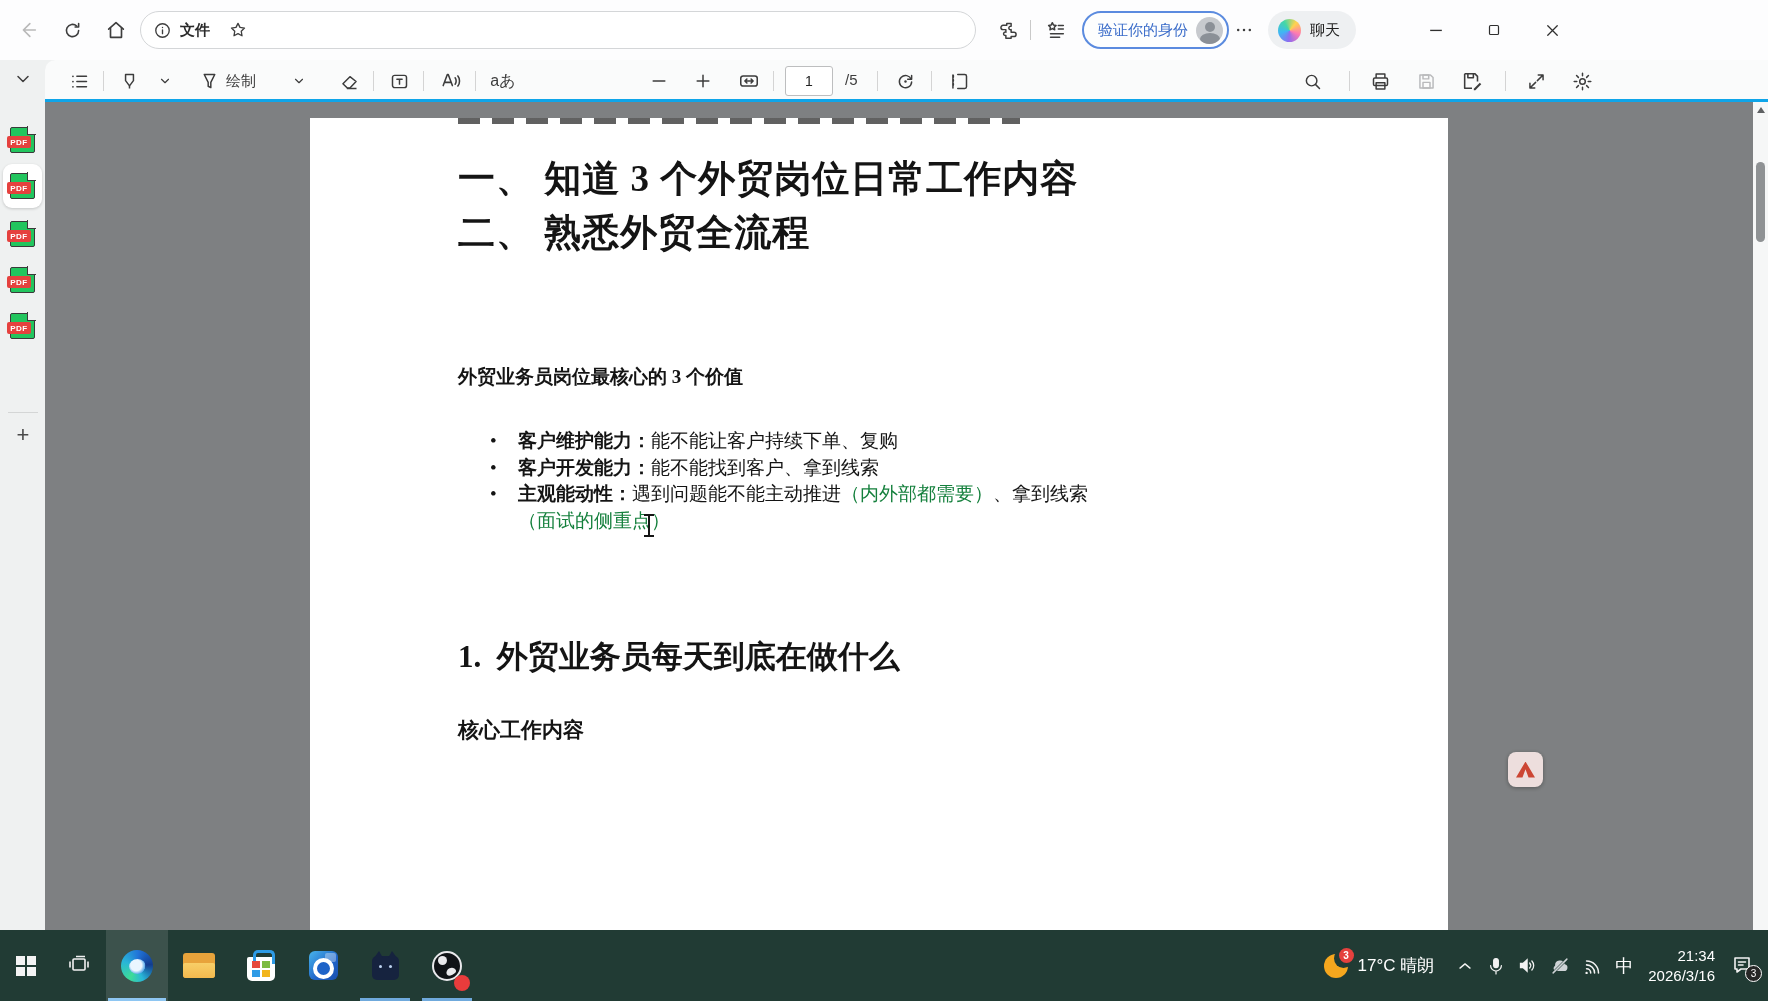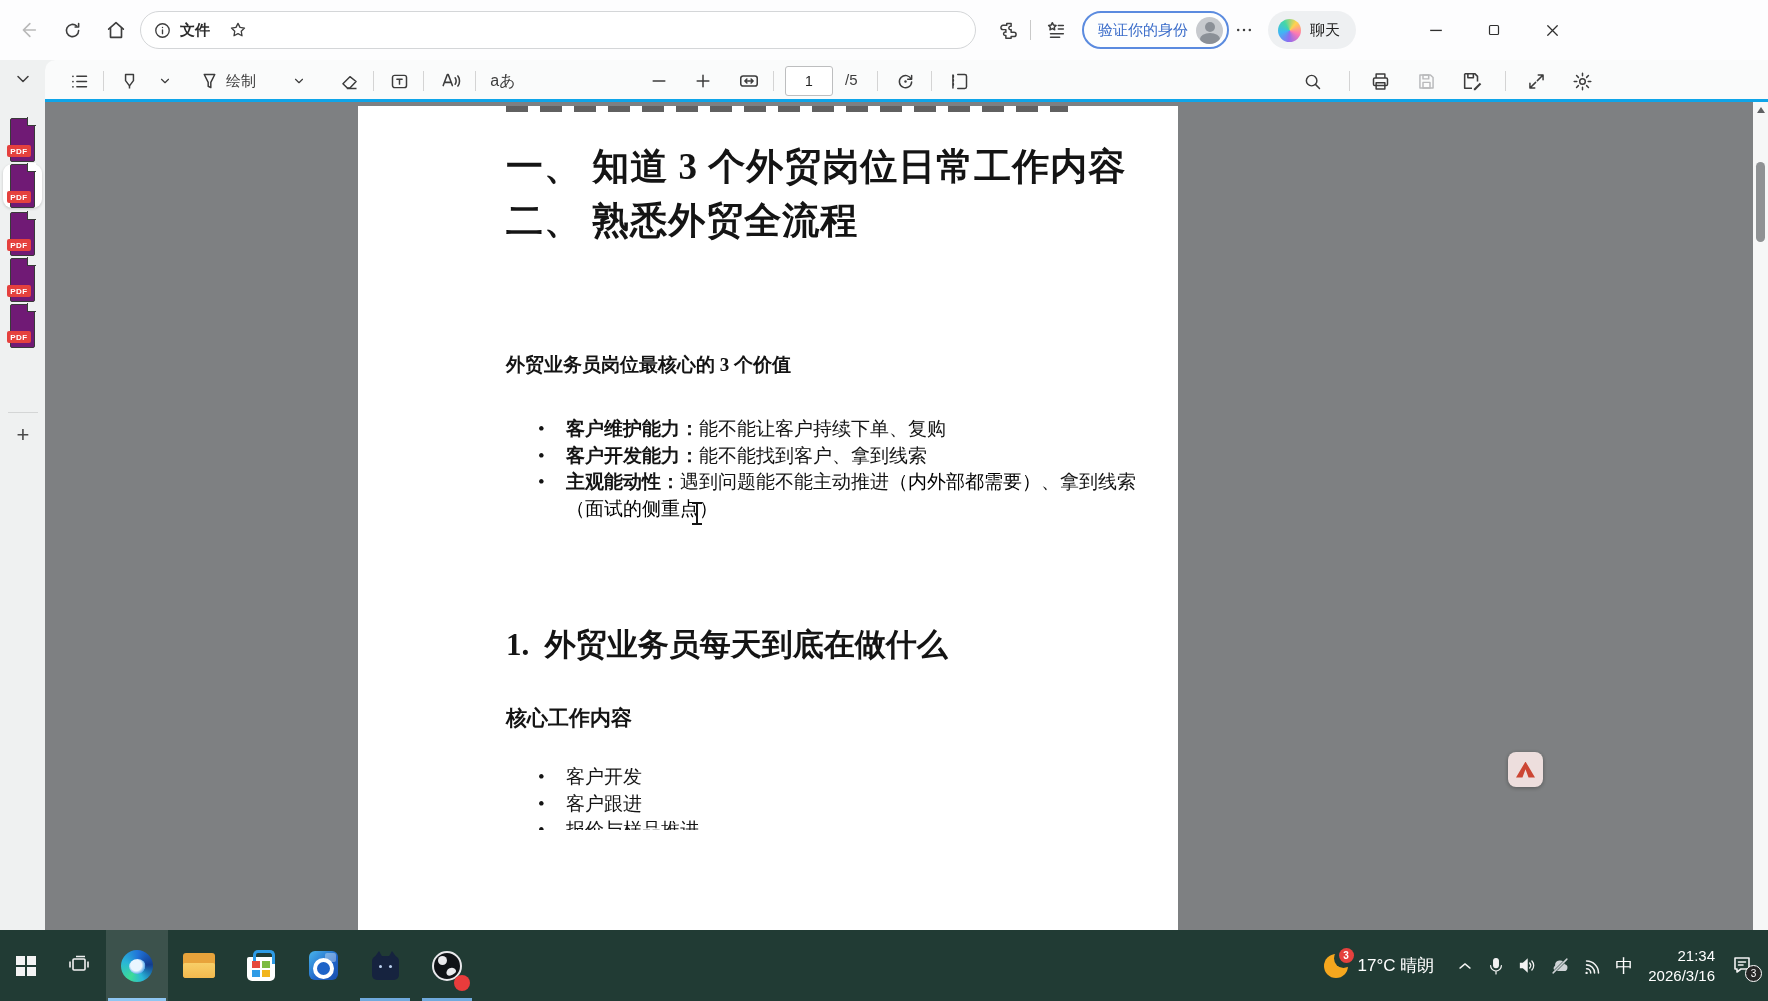--- a/index.html
+++ b/index.html
@@ -23,21 +23,21 @@
   .pill-chat { position:absolute; left:1268px; top:11px; height:38px; border-radius:19px; background:#eef0f2; display:flex; align-items:center; gap:9px; padding:0 16px 0 10px; }
   .copilot-ic { width:23px; height:23px; border-radius:50%; background:conic-gradient(from 40deg,#ffd34e,#ff7ab2,#8e6cf0,#3fb6f5,#43d7a7,#ffd34e); }
   .pill-chat-label { font-size:15px; color:#1f1f1f; }
   .tb-sep { position:absolute; top:20px; width:1px; height:20px; background:#c9c9c9; }
 
   
   .workspace { position:absolute; left:0; top:60px; width:1768px; height:870px; background:#eff1f1; }
   .collapse-btn { position:absolute; left:10px; top:8px; width:26px; height:26px; display:flex; align-items:center; justify-content:center; color:#3e3e3e; }
   .vtab { position:absolute; left:3px; width:39px; height:44px; border-radius:9px; display:flex; align-items:center; justify-content:center; }
   .vtab.active { background:#fff; box-shadow:0 1px 3px rgba(0,0,0,.18); }
-  .pdfdoc { width:25px; height:44px; background:#701a75; border:1.6px solid #3a3a3a; border-radius:2px; position:relative; }
+  .pdfdoc { width:25px; height:26px; background:#22c55e; border:1.6px solid #3a3a3a; border-radius:2px; position:relative; }
   .pdfdoc::before { content:""; position:absolute; right:-1.6px; top:-1.6px; width:8px; height:8px; background:#eff1f1; border-left:1.6px solid #3a3a3a; border-bottom:1.6px solid #3a3a3a; }
   .vtab.active .pdfdoc::before { background:#fff; }
   .pdf-badge { position:absolute; left:-4px; bottom:4px; width:24px; height:12px; background:#e5413e; border-radius:2px; color:#fff; font-size:8px; font-weight:700; display:flex; align-items:center; justify-content:center; letter-spacing:.5px; }
   .vtab-divider { position:absolute; left:8px; top:352px; width:30px; height:1px; background:#d4d6d6; }
   .newtab-btn { position:absolute; left:8px; top:360px; width:30px; height:30px; display:flex; align-items:center; justify-content:center; color:#4a4a4a; font-size:22px; font-weight:300; }
 
   .card { position:absolute; left:45px; top:0; width:1723px; height:870px; background:#fafbfb; border-top-left-radius:10px; box-shadow:0 0 0 1px #e4e6e6 inset; overflow:hidden; }
 
   
   .pdftoolbar { position:absolute; left:0; top:0; width:100%; height:42px; background:#fafbfb; border-bottom:3px solid #0ea5e9; color:#3c3c3c; }
@@ -45,33 +45,33 @@
   .ptb-item svg { display:block; }
   .ptb-item.disabled { color:#b9babc; }
   .vsep { position:absolute; top:11px; width:1px; height:20px; background:#d4d4d4; }
   .draw-label { font-size:15px; margin:0 2px 0 6px; }
   .translate-label { font-size:16px; }
   .page-input { position:absolute; top:6px; width:48px; height:30px; background:#fff; border:1px solid #bdbebf; border-radius:3px; font-size:14px; color:#222; display:flex; align-items:center; justify-content:center; }
   .page-total { position:absolute; top:11px; font-size:15px; color:#3c3c3c; }
 
   
   .content { position:absolute; left:0; right:0; top:42px; bottom:0; background:#7e8082; }
-  .pdfpage { position:absolute; left:265px; top:4px; width:820px; bottom:0; background:#fff; color:#141414; font-family:"Liberation Serif","DejaVu Serif",serif;margin-left:48px; }
+  .pdfpage { position:absolute; left:265px; top:16px; width:1138px; bottom:0; background:#fff; color:#141414; font-family:"Liberation Serif","DejaVu Serif",serif; }
   .clip-sliver { position:absolute; left:148px; top:0; width:562px; height:6px;
     background:repeating-linear-gradient(90deg,#2c2c2c 0 22px,transparent 22px 34px); opacity:.75; }
   .doc-h1 { position:absolute; left:148px; top:36px; font-size:37px; font-weight:700; letter-spacing:1px; white-space:pre-wrap; }
   .doc-h2 { position:absolute; left:148px; top:90px; font-size:37px; font-weight:700; letter-spacing:1px; white-space:pre-wrap; }
   .doc-sub { position:absolute; left:148px; top:246px; font-size:19px; font-weight:700; white-space:pre-wrap; }
   .doc-list { position:absolute; left:172px; top:310px; font-size:19px; line-height:26.5px; list-style:none; width:660px; }
   .doc-list li { position:relative; padding-left:36px; }
   .doc-list li::before { content:"•"; position:absolute; left:8px; top:0; font-size:19px; }
   .doc-list .cont { padding-left:36px; }
   .doc-list .cont::before { content:none; }
   .lead { font-weight:700; }
-  .red { color:#000000; }
+  .red { color:#15803d; }
   .doc-sec { position:absolute; left:148px; top:518px; font-size:31px; font-weight:700; white-space:pre-wrap; }
   .doc-sub2 { position:absolute; left:148px; top:598px; font-size:21px; font-weight:700; }
   .doc-list2 { position:absolute; left:172px; top:658px; font-size:19px; line-height:26.5px; list-style:none; }
   .doc-list2 li { position:relative; padding-left:36px; }
   .doc-list2 li::before { content:"•"; position:absolute; left:8px; top:0; }
   .clipline { height:13px; overflow:hidden; }
   .ibeam { position:absolute; left:333px; top:396px; width:12px; height:23px; }
   .ibeam .v { position:absolute; left:5px; top:0; width:2px; height:23px; background:#151515; }
   .ibeam .h1b,.ibeam .h2b { position:absolute; left:1px; width:10px; height:2px; background:#151515; }
   .ibeam .h1b { top:0; } .ibeam .h2b { bottom:0; }
@@ -478,25 +478,20 @@
 
           <div class="ibeam">
               <span class="v"></span>
               <span class="h1b"></span>
               <span class="h2b"></span>
             </div>
 
           <div class="doc-sec">1.  外贸业务员每天到底在做什么</div>
           <div class="doc-sub2">核心工作内容</div>
 
-          <ul class="doc-list2">
-            <li><span>客户开发</span></li>
-            <li><span>客户跟进</span></li>
-            <li class="clipline"><span>报价与样品推进</span></li>
-          </ul>
         </div>
 
         <div class="adobe-fab">
           <span class="adobe-glyph"></span>
         </div>
 
         <div class="scrollbar">
           <span class="sb-arrow"></span>
           <span class="sb-thumb"></span>
         </div>

